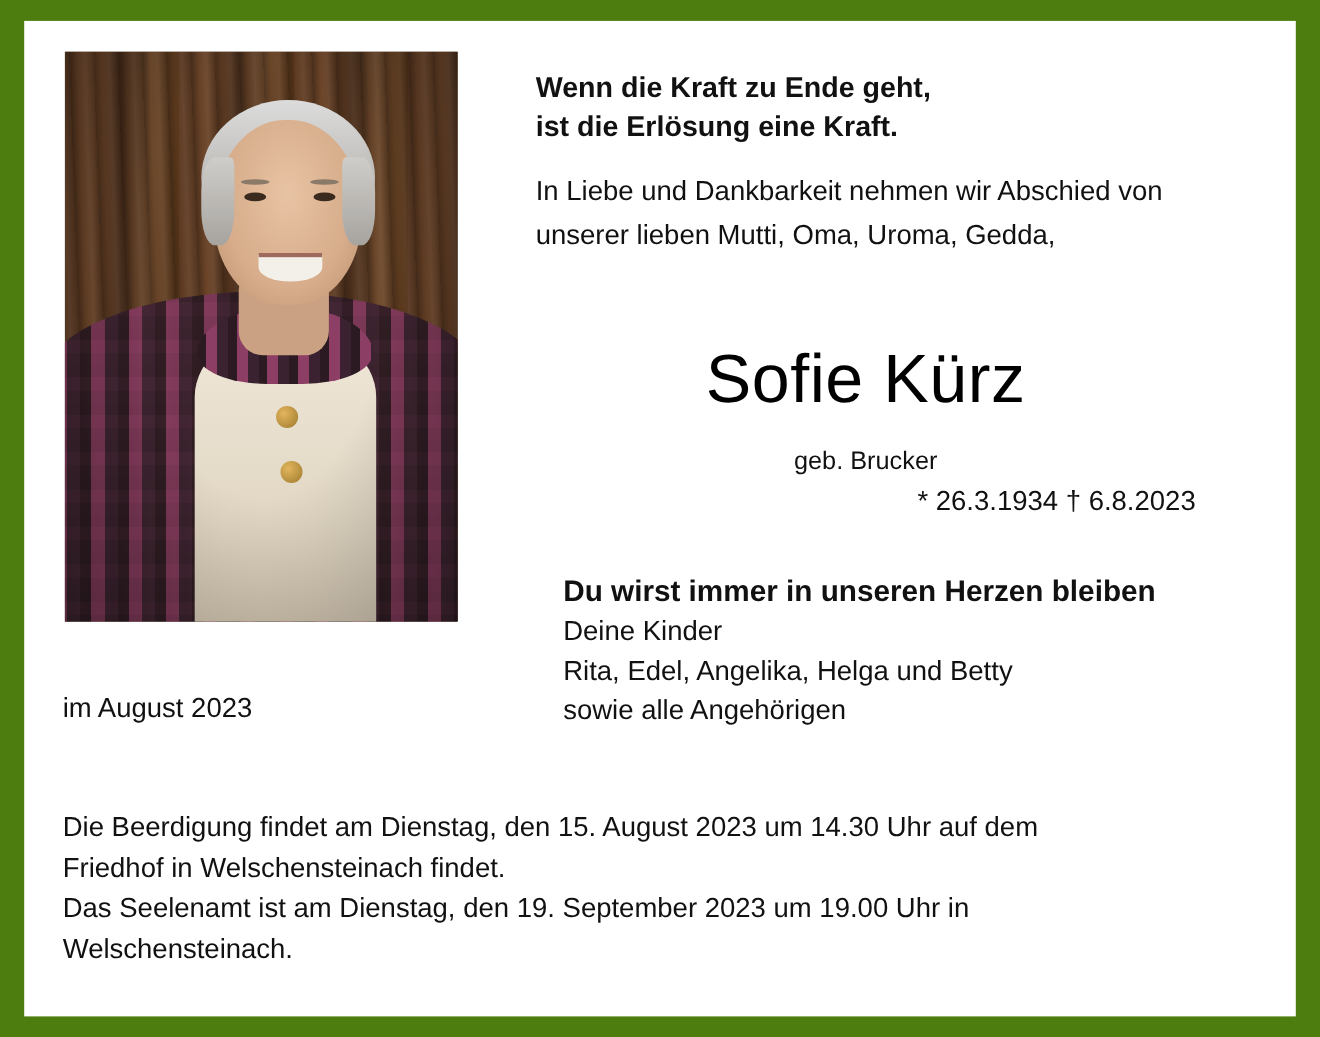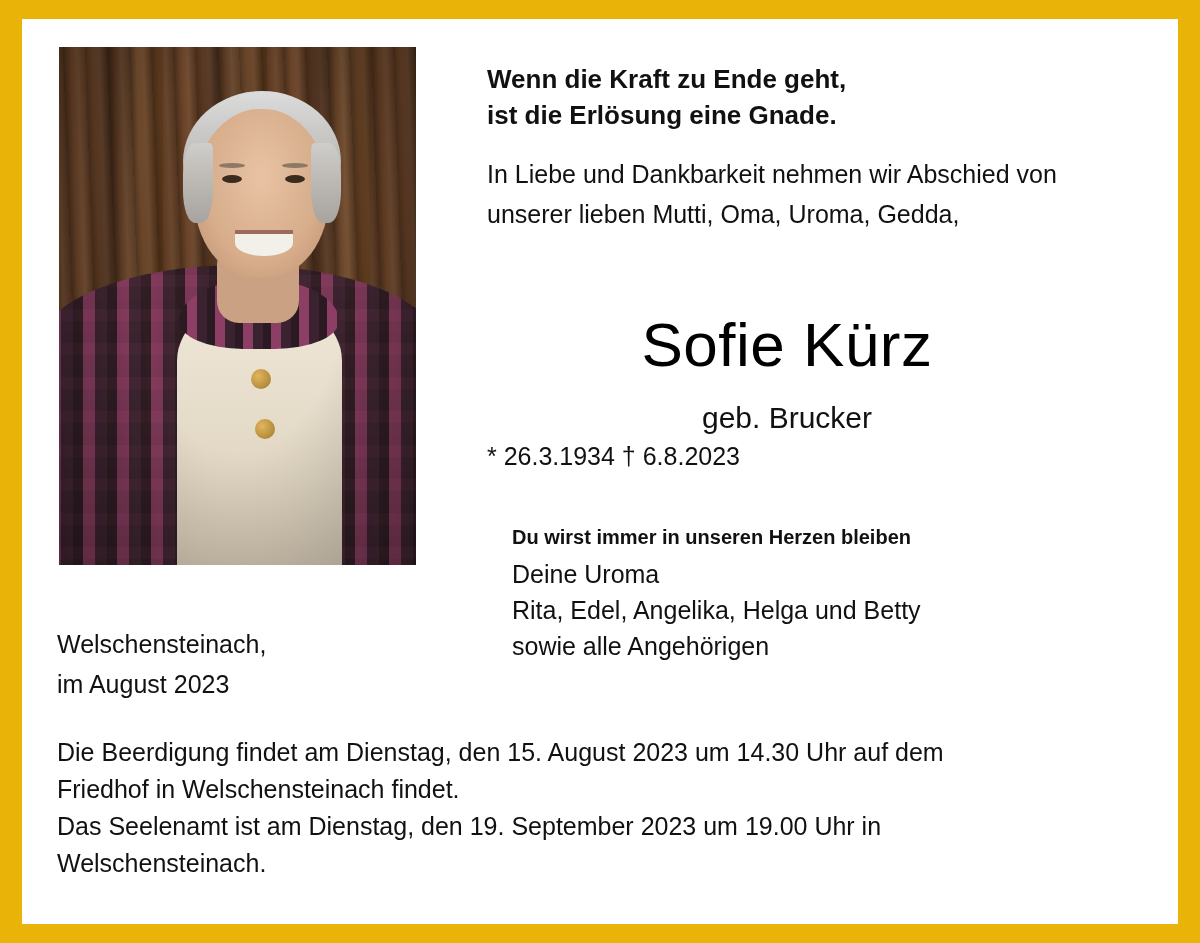--- a/index.html
+++ b/index.html
@@ -8,21 +8,21 @@
     background: #ffffff;
   }
   body {
     font-family: "Liberation Sans", sans-serif;
     color: #000000;
   }
   .page {
     position: relative;
     width: 1200px;
     height: 943px;
-    background: #eab308;
+    background: #4d7c0f;
     box-sizing: border-box;
     overflow: hidden;
   }
   .card {
     position: absolute;
     left: 22px;
     top: 19px;
     width: 1156px;
     height: 905px;
     background: #ffffff;
@@ -215,40 +215,40 @@
     line-height: 72px;
     letter-spacing: 0.5px;
     color: #000;
   }
   .birthname {
     position: absolute;
     left: 465px;
     top: 383px;
     width: 600px;
     text-align: center;
-    font-size: 30px;
+    font-size: 23px;
     line-height: 32px;
     color: #111;
   }
   .dates {
     position: absolute;
     left: 465px;
     top: 420px;
     width: 600px;
-    text-align: left;
+    text-align: right;
     font-size: 25px;
     line-height: 34px;
     color: #111;
   }
   .heartline {
     position: absolute;
     left: 490px;
     top: 500px;
     width: 660px;
-    font-size: 20px;
+    font-size: 27px;
     font-weight: bold;
     line-height: 36px;
     color: #111;
   }
   .family {
     position: absolute;
     left: 490px;
     top: 537px;
     width: 660px;
     font-size: 25px;
@@ -297,42 +297,41 @@
       <div class="eye l"></div>
       <div class="eye r"></div>
       <div class="mouth"></div>
       <div class="btn1"></div>
       <div class="btn2"></div>
       <div class="vignette"></div>
     </div>
 
     <div class="motto">
       <div>Wenn die Kraft zu Ende geht,</div>
-      <div>ist die Erlösung eine Gnade.</div>
+      <div>ist die Erlösung eine Kraft.</div>
     </div>
 
     <div class="intro">
       <div>In Liebe und Dankbarkeit nehmen wir Abschied von</div>
       <div>unserer lieben Mutti, Oma, Uroma, Gedda,</div>
     </div>
 
     <div class="name">Sofie Kürz</div>
     <div class="birthname">geb. Brucker</div>
     <div class="dates">*  26.3.1934   † 6.8.2023</div>
 
     <div class="heartline">Du wirst immer in unseren Herzen bleiben</div>
 
     <div class="family">
-      <div>Deine Uroma</div>
+      <div>Deine Kinder</div>
       <div>Rita, Edel, Angelika, Helga und Betty</div>
       <div>sowie alle Angehörigen</div>
     </div>
 
     <div class="place">
-      <div>Welschensteinach,</div>
       <div>im August 2023</div>
     </div>
 
     <div class="details">
       <div class="ln">Die Beerdigung findet am Dienstag, den 15. August 2023 um 14.30 Uhr auf dem</div>
       <div class="ln">Friedhof in Welschensteinach findet.</div>
       <div class="ln">Das Seelenamt ist am Dienstag, den 19. September 2023 um 19.00 Uhr in</div>
       <div class="ln">Welschensteinach.</div>
     </div>
 

